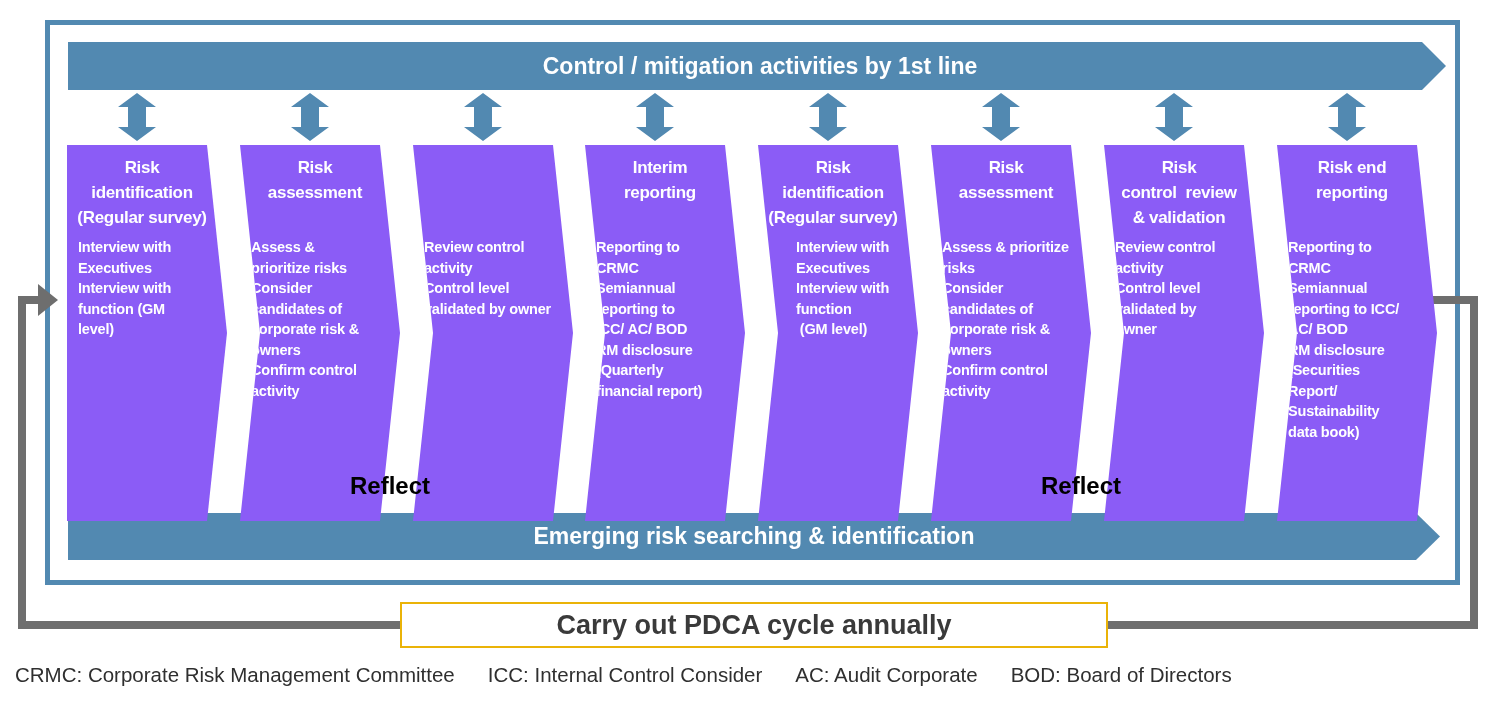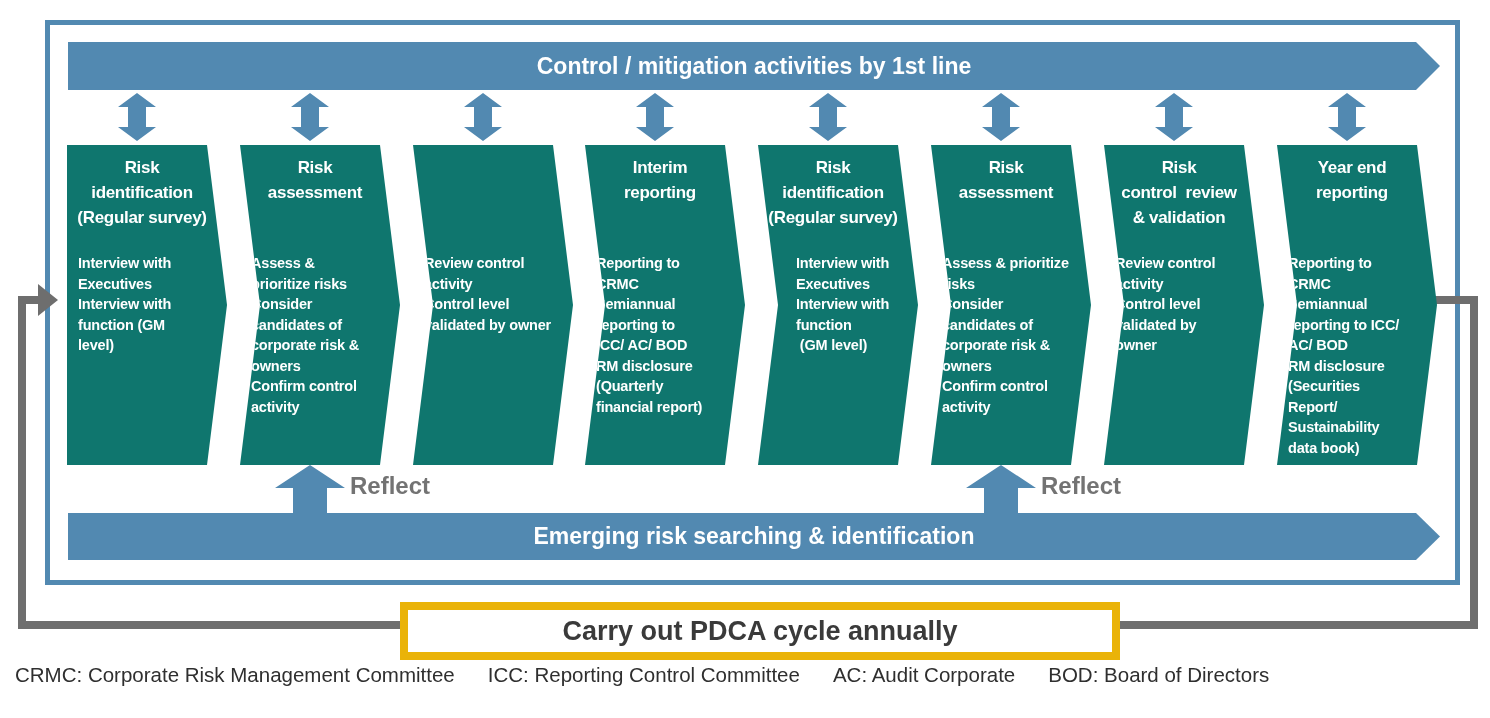--- a/index.html
+++ b/index.html
@@ -10,49 +10,49 @@
   .frame {
     position:absolute; left:45px; top:20px; width:1405px; height:555px;
     border:5px solid #5289b1; z-index:1; background:transparent;
   }
   .banner {
     position:absolute; left:68px; width:1372px; background:#5289b1;
     display:flex; align-items:center; justify-content:center;
     color:#ffffff; font-weight:bold; font-size:23px; z-index:3;
     clip-path:polygon(0 0, calc(100% - 24px) 0, 100% 50%, calc(100% - 24px) 100%, 0 100%);
   }
-  .banner.top { top:42px; height:48px; }
+  .banner.top { top:42px; height:48px;padding-left:6px; }
   .banner.bottom { top:513px; height:47px;justify-content:center; }
   .dbl-arrow { position:absolute; top:93px; width:38px; height:48px; z-index:3; }
   .box {
-    position:absolute; top:145px; width:160px; height:320px; background:#0f766e;
+    position:absolute; top:145px; width:160px; height:376px; background:#8b5cf6;
     z-index:3; color:#ffffff;
     clip-path:polygon(0 0, 140px 0, 100% 50%, 140px 100%, 0 100%, 20px 50%);
   }
   .box.first { clip-path:polygon(0 0, 140px 0, 100% 50%, 140px 100%, 0 100%); }
   .box-title {
     position:absolute; top:10px; left:0; width:150px; text-align:center;
     font-weight:bold; font-size:17px; line-height:25px; letter-spacing:-0.3px;
     white-space:pre-wrap;
   }
   .box-body {
-    position:absolute; top:108px; left:0; width:146px; padding-left:11px;
+    position:absolute; top:92px; left:0; width:146px; padding-left:11px;
     font-weight:bold; font-size:14.5px; line-height:20.5px; letter-spacing:-0.2px;
     white-space:pre-wrap;
   }
   .box-body.indented { padding-left:38px; width:120px; }
   .reflect-arrow { position:absolute; top:465px; width:70px; height:50px; z-index:2; }
   .reflect-label {
-    position:absolute; top:472px; font-size:24px; font-weight:bold; color:#737373; z-index:3;
+    position:absolute; top:472px; font-size:24px; font-weight:bold; color:#000000; z-index:3;
   }
   .gray-line { position:absolute; background:#6e6e6e; z-index:2; }
   .loop-arrowhead { position:absolute; left:18px; top:284px; width:40px; height:32px; z-index:3; }
   .pdca-box {
     position:absolute; left:400px; top:602px; width:704px; height:42px;
-    background:#ffffff; border:8px solid #eab308; z-index:4;
+    background:#ffffff; border:2px solid #eab308; z-index:4;
     display:flex; align-items:center; justify-content:center;
     font-size:27px; font-weight:bold; color:#3a3a3a;
   }
   .legend { position:absolute; left:15px; top:663px; width:1465px; font-size:20.5px; color:#2f2f2f; z-index:3; }
   .legend span { margin-right:33px; white-space:nowrap;margin-top:36px; }
 </style>
 </head>
 <body>
 
 <div class="canvas">
@@ -151,21 +151,21 @@
 control  review
 &amp; validation</div>
     <div class="box-body">Review control
 activity
 Control level
 validated by
 owner</div>
   </div>
 
   <div class="box" style="left: 1277px;">
-    <div class="box-title">Year end
+    <div class="box-title">Risk end
 reporting</div>
     <div class="box-body">Reporting to
 CRMC
 Semiannual
 reporting to ICC/
 AC/ BOD
 RM disclosure
 (Securities
 Report/
 Sustainability
@@ -212,14 +212,14 @@
   <svg class="reflect-arrow" viewBox="0 0 70 50" style="left: 966px;">
     <polygon points="35,0 70,23 52,23 52,50 18,50 18,23 0,23" fill="#5289b1"></polygon>
   </svg>
 <span class="reflect-label" style="left: 1041px;">Reflect</span>
     </div>
 
   <div class="pdca-box">
     <span>Carry out PDCA cycle annually</span>
   </div>
 
-  <div class="legend" id="legend"><span>CRMC: Corporate Risk Management Committee</span><span>ICC: Reporting Control Committee</span><span>AC: Audit Corporate</span><span>BOD: Board of Directors</span></div>
+  <div class="legend" id="legend"><span>CRMC: Corporate Risk Management Committee</span><span>ICC: Internal Control Consider</span><span>AC: Audit Corporate</span><span>BOD: Board of Directors</span></div>
 </div>
 
 </body></html>

